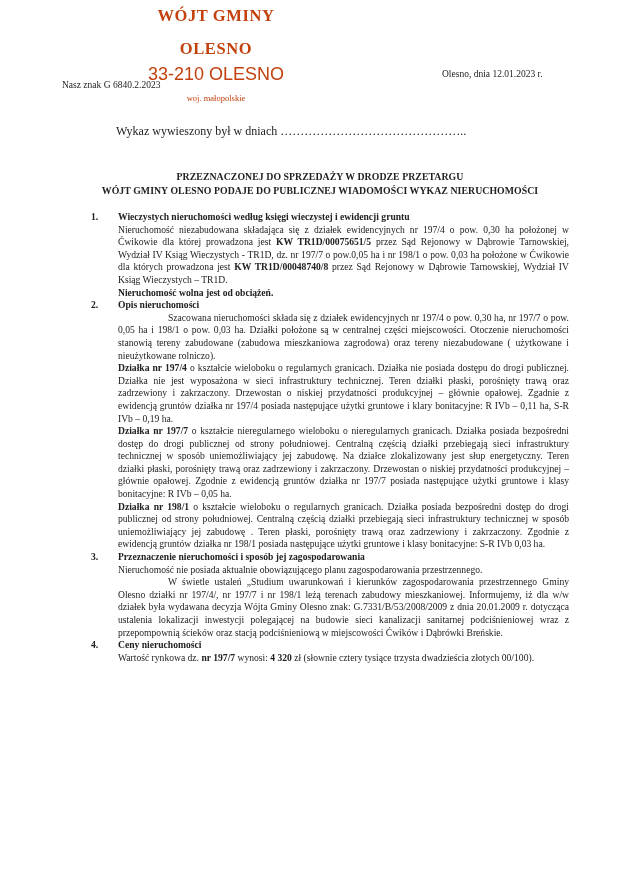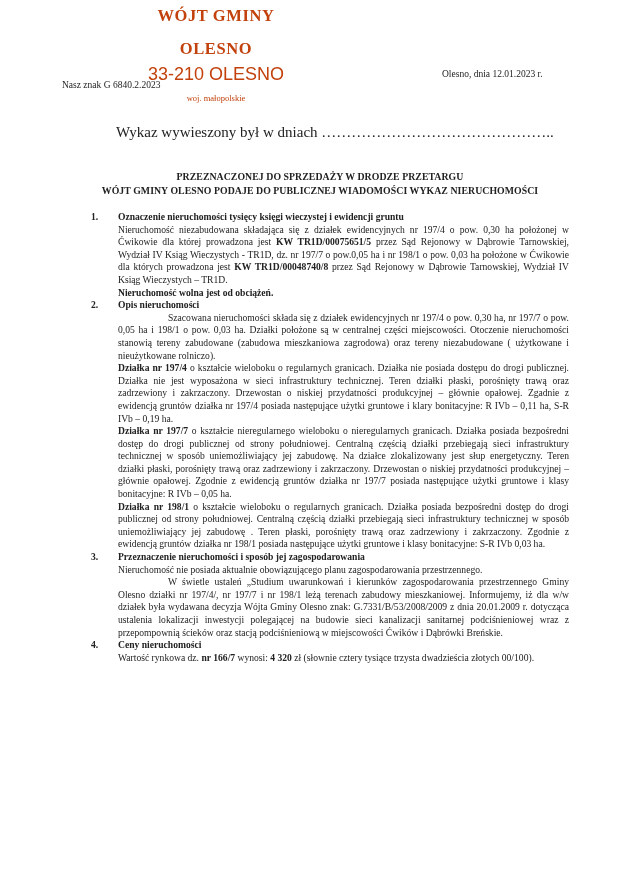--- a/index.html
+++ b/index.html
@@ -60,21 +60,21 @@
     .date {
       position: absolute;
       left: 442px;
       top: 69px;
       font-size: 9.5px;
     }
     .posted {
       position: absolute;
       left: 116px;
       top: 124px;
-      font-size: 15px;
+      font-size: 12px;
     }
     .title {
       position: absolute;
       left: 60px;
       top: 170px;
       width: 520px;
       text-align: center;
       font-weight: bold;
       font-size: 9.8px;
       line-height: 14px;
@@ -126,21 +126,21 @@
 
 <div class="title">
   <div>PRZEZNACZONEJ DO SPRZEDAŻY W DRODZE PRZETARGU</div>
   <div>WÓJT GMINY OLESNO PODAJE DO PUBLICZNEJ WIADOMOŚCI WYKAZ NIERUCHOMOŚCI</div>
 </div>
 
 <div class="content">
 
   <div class="section">
     <span class="num">1.</span>
-    <div class="head">Oznaczenie nieruchomości tysięcy księgi wieczystej i ewidencji gruntu</div>
+    <div class="head">Wieczystych nieruchomości według księgi wieczystej i ewidencji gruntu</div>
     <p class="p"><span>Nieruchomość niezabudowana składająca się z działek ewidencyjnych nr 197/4 o pow. 0,30 ha położonej w Ćwikowie dla której prowadzona jest </span><b>KW TR1D/00075651/5</b><span> przez Sąd Rejonowy w Dąbrowie Tarnowskiej, Wydział IV Ksiąg Wieczystych - TR1D, dz. nr 197/7 o pow.0,05 ha i nr 198/1 o pow. 0,03 ha położone w Ćwikowie dla których prowadzona jest </span><b>KW TR1D/00048740/8</b><span> przez Sąd Rejonowy w Dąbrowie Tarnowskiej, Wydział IV Ksiąg Wieczystych – TR1D.</span></p>
     <p class="p"><b>Nieruchomość wolna jest od obciążeń.</b></p>
   </div>
 
   <div class="section">
     <span class="num">2.</span>
     <div class="head">Opis nieruchomości</div>
     <p class="p indent">Szacowana nieruchomości składa się z działek ewidencyjnych nr 197/4 o pow. 0,30 ha, nr 197/7 o pow. 0,05 ha i 198/1 o pow. 0,03 ha. Działki położone są w centralnej części miejscowości. Otoczenie nieruchomości stanowią tereny zabudowane (zabudowa mieszkaniowa zagrodowa) oraz tereny niezabudowane ( użytkowane i nieużytkowane rolniczo).</p>
     <p class="p"><b>Działka nr 197/4</b><span> o kształcie wieloboku o regularnych granicach. Działka nie posiada dostępu do drogi publicznej. Działka nie jest wyposażona w sieci infrastruktury technicznej. Teren działki płaski, porośnięty trawą oraz zadrzewiony i zakrzaczony. Drzewostan o niskiej przydatności produkcyjnej – głównie opałowej. Zgadnie z ewidencją gruntów działka nr 197/4 posiada następujące użytki gruntowe i klary bonitacyjne: R IVb – 0,11 ha, S-R IVb – 0,19 ha.</span></p>
     <p class="p"><b>Działka nr 197/7</b><span> o kształcie nieregularnego wieloboku o nieregularnych granicach. Działka posiada bezpośredni dostęp do drogi publicznej od strony południowej. Centralną częścią działki przebiegają sieci infrastruktury technicznej w sposób uniemożliwiający jej zabudowę. Na działce zlokalizowany jest słup energetyczny. Teren działki płaski, porośnięty trawą oraz zadrzewiony i zakrzaczony. Drzewostan o niskiej przydatności produkcyjnej – głównie opałowej. Zgodnie z ewidencją gruntów działka nr 197/7 posiada następujące użytki gruntowe i klasy bonitacyjne: R IVb – 0,05 ha.</span></p>
@@ -150,16 +150,16 @@
   <div class="section">
     <span class="num">3.</span>
     <div class="head">Przeznaczenie nieruchomości i sposób jej zagospodarowania</div>
     <p class="p">Nieruchomość nie posiada aktualnie obowiązującego planu zagospodarowania przestrzennego.</p>
     <p class="p indent">W świetle ustaleń „Studium uwarunkowań i kierunków zagospodarowania przestrzennego Gminy Olesno działki nr 197/4/, nr 197/7 i nr 198/1 leżą terenach zabudowy mieszkaniowej. Informujemy, iż dla w/w działek była wydawana decyzja Wójta Gminy Olesno znak: G.7331/B/53/2008/2009 z dnia 20.01.2009 r. dotycząca ustalenia lokalizacji inwestycji polegającej na budowie sieci kanalizacji sanitarnej podciśnieniowej wraz z przepompownią ścieków oraz stacją podciśnieniową w miejscowości Ćwików i Dąbrówki Breńskie.</p>
   </div>
 
   <div class="section">
     <span class="num">4.</span>
     <div class="head">Ceny nieruchomości</div>
-    <p class="p" style="text-align:left"><span>Wartość rynkowa dz. </span><b>nr 166/7</b><span> wynosi: </span><b>4 320</b><span> zł (słownie cztery tysiące trzysta dwadzieścia złotych 00/100).</span></p>
+    <p class="p" style="text-align:left"><span>Wartość rynkowa dz. </span><b>nr 197/7</b><span> wynosi: </span><b>4 320</b><span> zł (słownie cztery tysiące trzysta dwadzieścia złotych 00/100).</span></p>
   </div>
 
 </div>
 
 </body></html>

